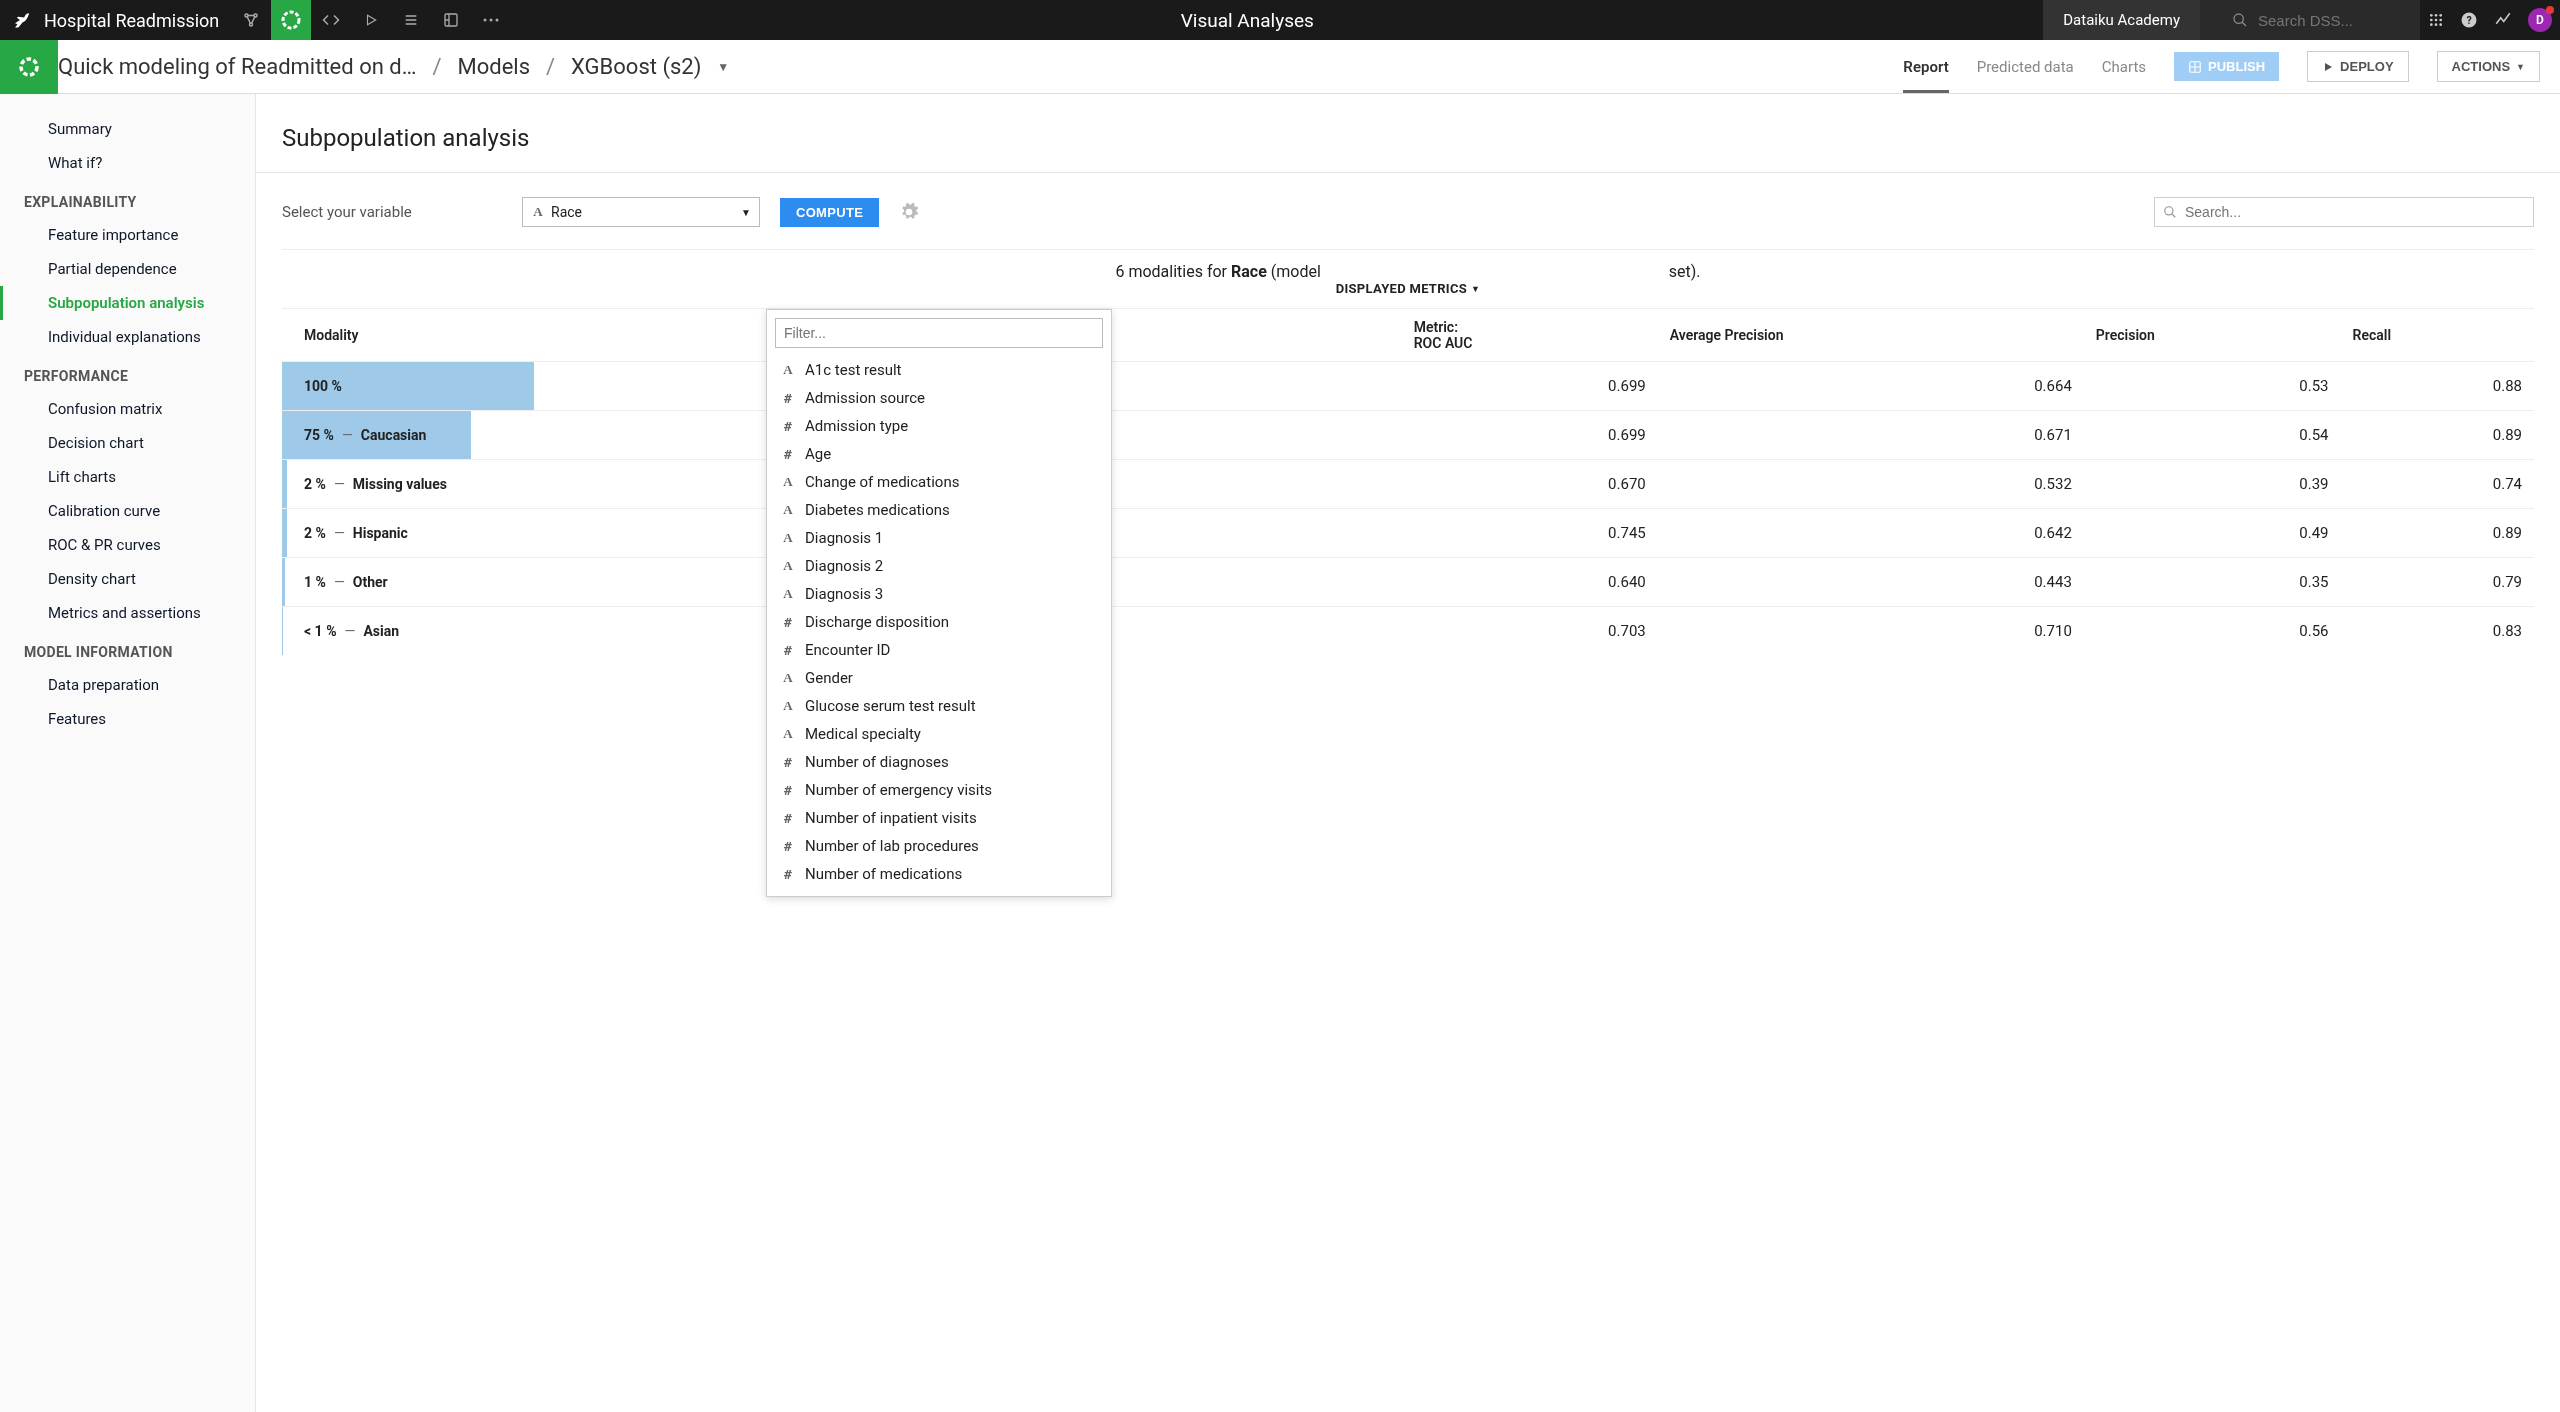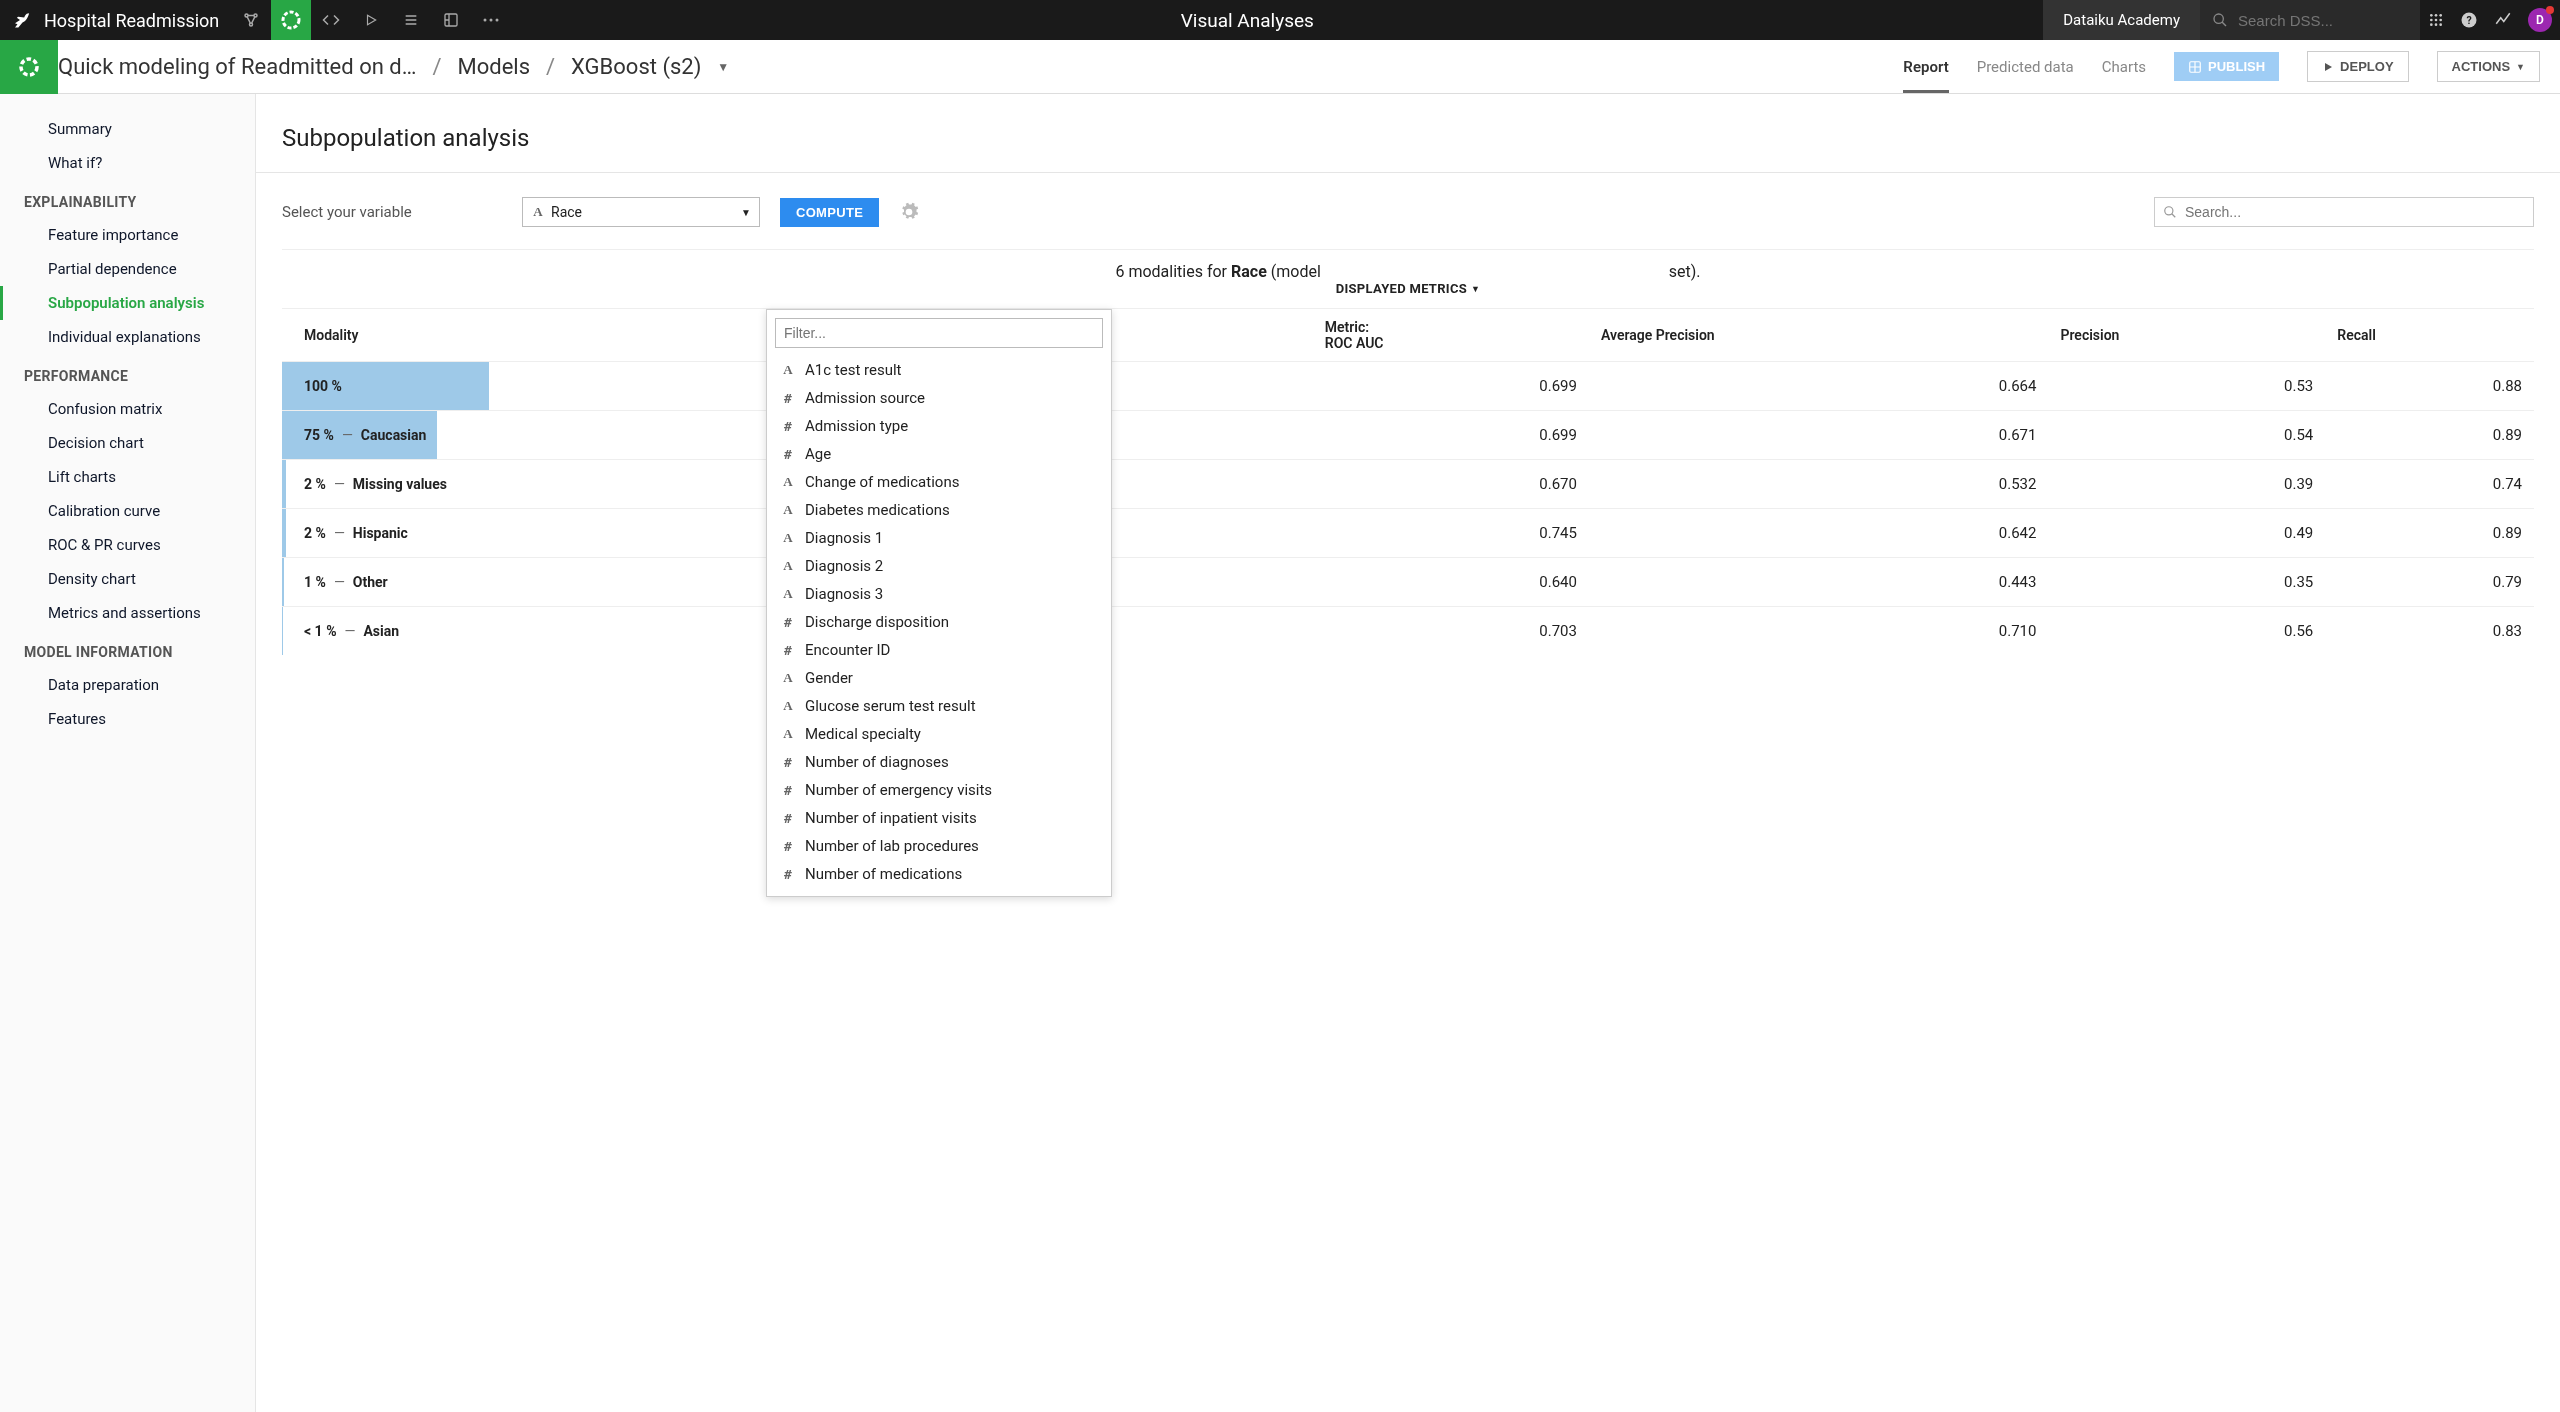--- a/index.html
+++ b/index.html
@@ -6,21 +6,21 @@
 body { font-family: -apple-system, "Segoe UI", Roboto, sans-serif; font-size: 14px; color: #222; background: #fff; overflow: hidden; }
 
 
 .topbar { height: 40px; background: #1a1a1a; display: flex; align-items: center; color: #fff; }
 .topbar .bird-icon { width: 40px; height: 40px; display:flex; align-items:center; justify-content:center; }
 .topbar .project-name { font-size: 18px; padding: 0 12px 0 4px; font-weight: 400; }
 .topbar .icon-btn { width: 40px; height: 40px; display:flex; align-items:center; justify-content:center; color:#aaa; }
 .topbar .icon-btn.green { background:#28a745; color:#fff; }
 .topbar .center-label { flex:1; text-align:center; font-size:19px; padding-right:60px; }
 .topbar .academy { background:#333; padding:0 20px; height:40px; display:flex; align-items:center; font-size:15px; }
-.topbar .search-box { background:#2a2a2a; height:40px; display:flex; align-items:center; padding:10px 12px; width:220px; color:#888; gap:10px; }
+.topbar .search-box { background:#2a2a2a; height:40px; display:flex; align-items:center; padding:10px 12px; width:220px; color:#888; gap:10px;justify-content:flex-end; }
 .topbar .search-box input { background:transparent; border:none; color:#ccc; font-size:15px; width:150px; outline:none; }
 .topbar .right-icons { display:flex; align-items:center; padding:0 8px; gap:16px; }
 .topbar .avatar { width:24px; height:24px; border-radius:50%; background:#9c27b0; color:#fff; display:flex; align-items:center; justify-content:center; font-size:12px; font-weight:600; position:relative; }
 .topbar .avatar::after { content:""; position:absolute; top:-2px; right:-2px; width:8px; height:8px; border-radius:50%; background:#e53935; }
 
 
 .breadcrumb-bar { height:54px; display:flex; align-items:center; border-bottom:1px solid #ddd; }
 .breadcrumb-bar .green-sq { width:58px; height:54px; background:#28a745; display:flex; align-items:center; justify-content:center; }
 .breadcrumb-bar .crumbs { display:flex; align-items:center; font-size:22px; color:#333; gap:16px; flex:1; }
 .breadcrumb-bar .crumbs .sep { color:#888; }
@@ -58,21 +58,21 @@
 .modalities-head .left { font-size:16px; }
 .displayed-metrics { font-size:13px; font-weight:700; letter-spacing:0.3px; display:flex; align-items:center; gap:4px; }
 
 
 .tbl { width:100%; border-collapse:collapse; position:relative; }
 .tbl th { text-align:left; font-size:14px; font-weight:600; padding:10px 12px; }
 .tbl th.modality { text-align:left; padding-left:22px; }
 .tbl th .sub { font-weight:600; display:block; }
 .tbl td { padding:14px 12px; font-size:15px; text-align:right; border-top:1px solid #eee; }
 .tbl td.modality-cell { text-align:left; padding:0; position:relative; }
-.mod-bar-wrap { position:relative; height:48px; display:flex; align-items:center; width:207px; }
+.mod-bar-wrap { position:relative; height:48px; display:flex; align-items:center; width:252px; }
 .mod-bar { position:absolute; left:0; top:0; bottom:0; background:#9ec9e8; }
 .mod-text { position:relative; padding-left:22px; font-weight:700; font-size:14px; display:flex; gap:8px; white-space:nowrap; }
 .mod-text .dash { font-weight:400; color:#666; }
 .mod-text .name { font-weight:700; }
 
 
 .dropdown { position:absolute; left:510px; top:215px; width:346px; background:#fff; border:1px solid #ccc; box-shadow:0 2px 8px rgba(0,0,0,0.15); z-index:100; }
 .dropdown .filter { margin:8px; }
 .dropdown .filter input { width:100%; height:30px; border:1px solid #bbb; padding:0 8px; font-size:14px; outline:none; }
 .dropdown .opts { max-height:540px; overflow-y:auto; }

